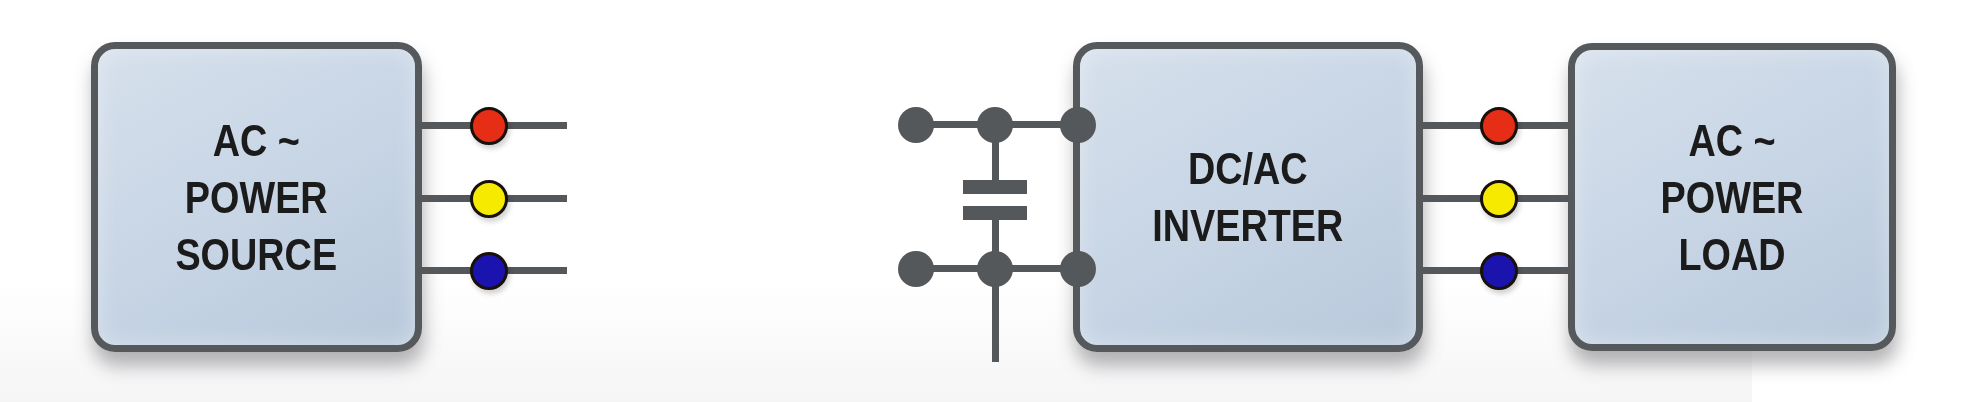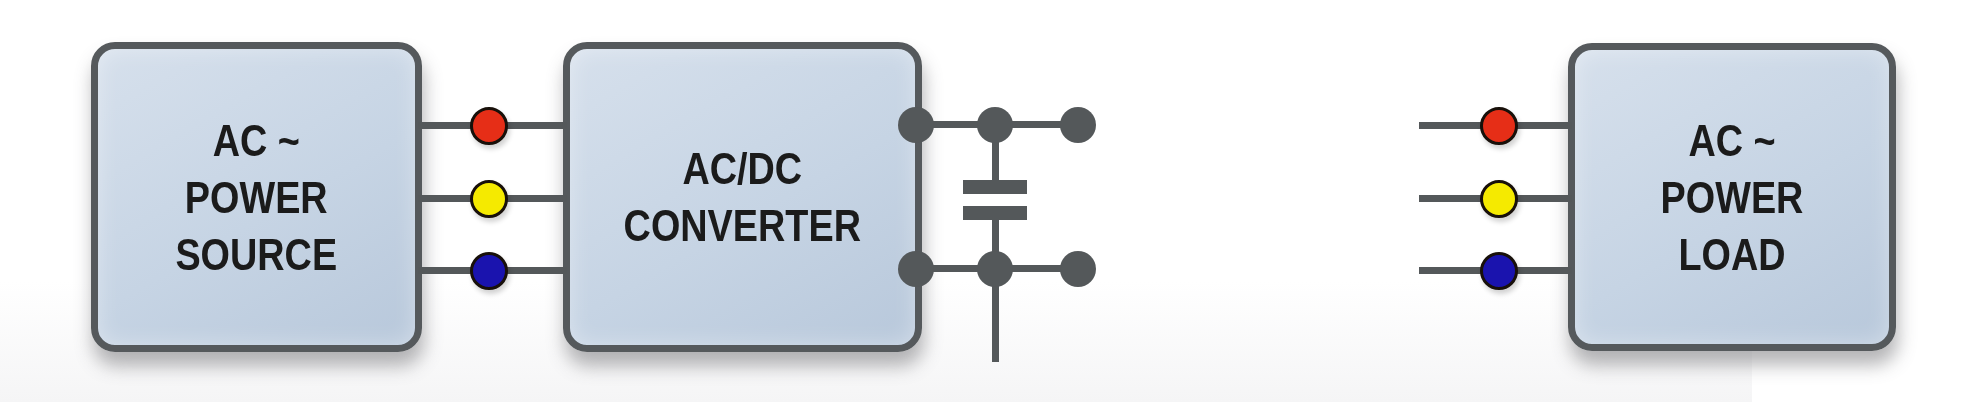--- a/index.html
+++ b/index.html
@@ -115,27 +115,27 @@
   <div class="dot blue" style="left:1480px; top:252px"></div>
 
   <div class="box" style="left:91px; top:42px; width:331px; height:310px">
     <div class="label">
       <div>AC ~</div>
       <div>POWER</div>
       <div>SOURCE</div>
     </div>
   </div>
 
-  <div class="box" style="left:563px; top:42px; width:359px; height:310px">
+
+  <div class="box" style="left:1073px; top:42px; width:350px; height:310px">
     <div class="label">
-      <div>AC/DC</div>
-      <div>CONVERTER</div>
+      <div>DC/AC</div>
+      <div>INVERTER</div>
     </div>
   </div>
-
 
   <div class="box" style="left:1568px; top:43px; width:328px; height:308px">
     <div class="label">
       <div>AC ~</div>
       <div>POWER</div>
       <div>LOAD</div>
     </div>
   </div>
 
 </div>

